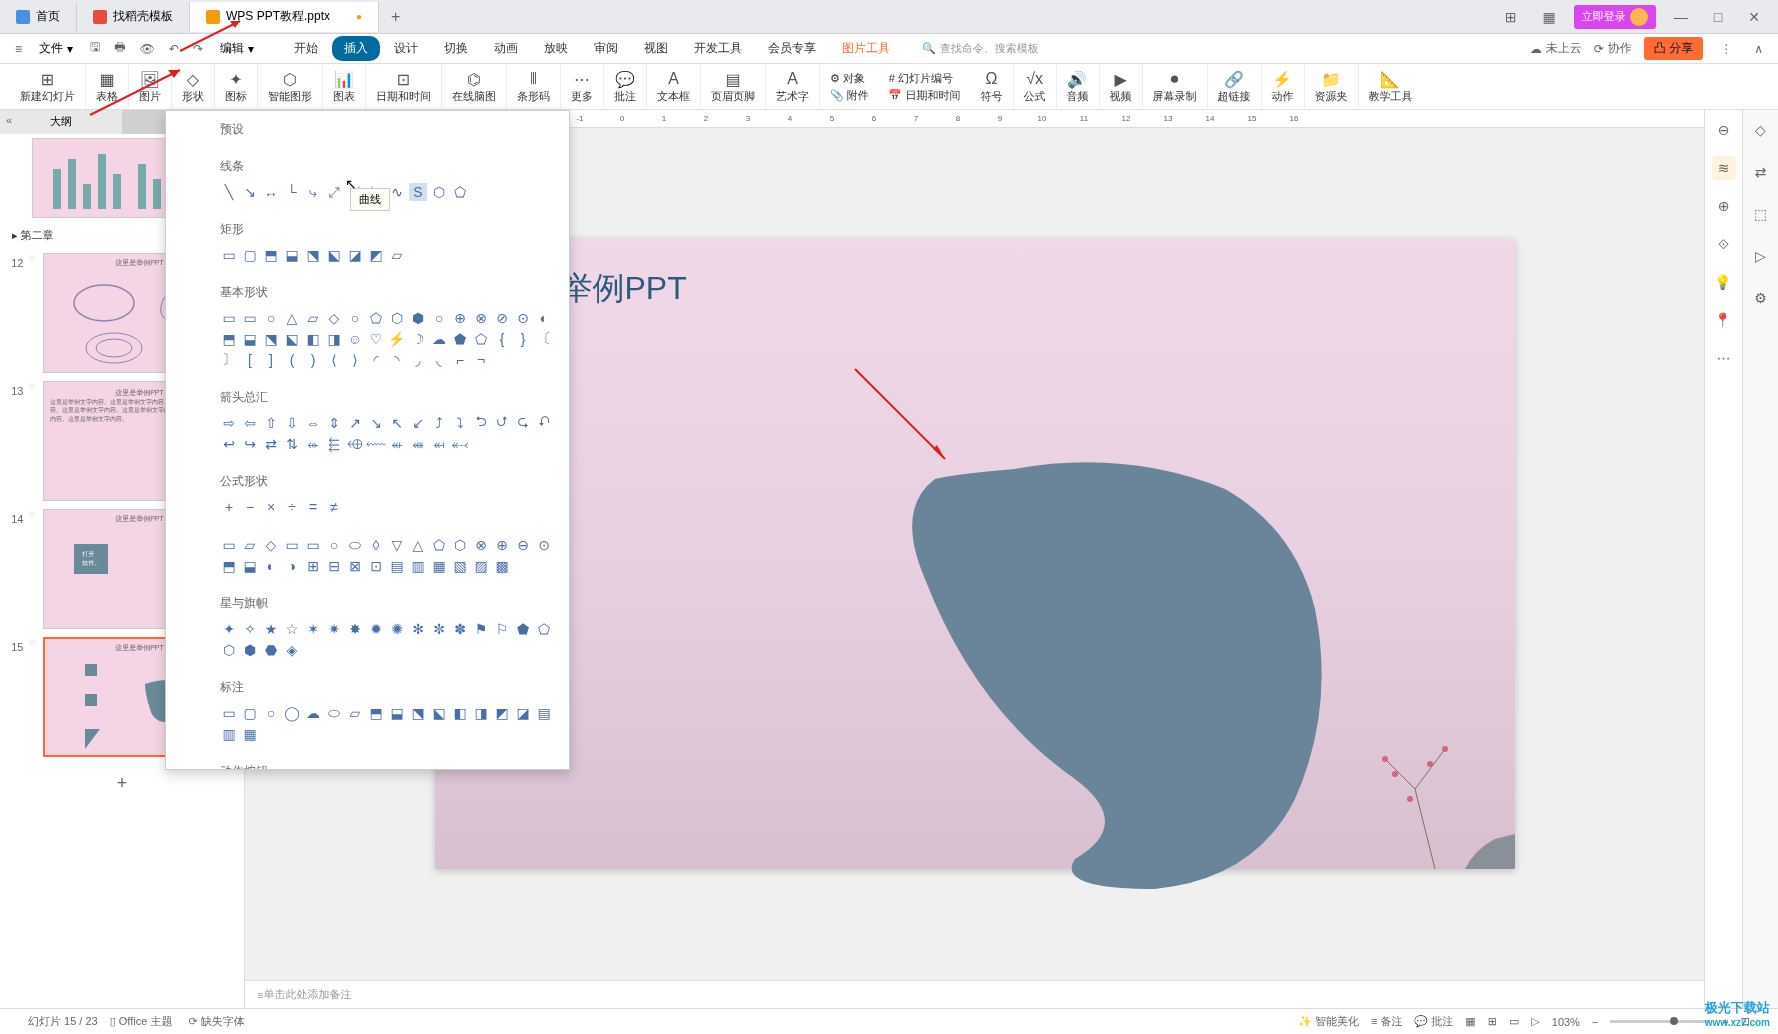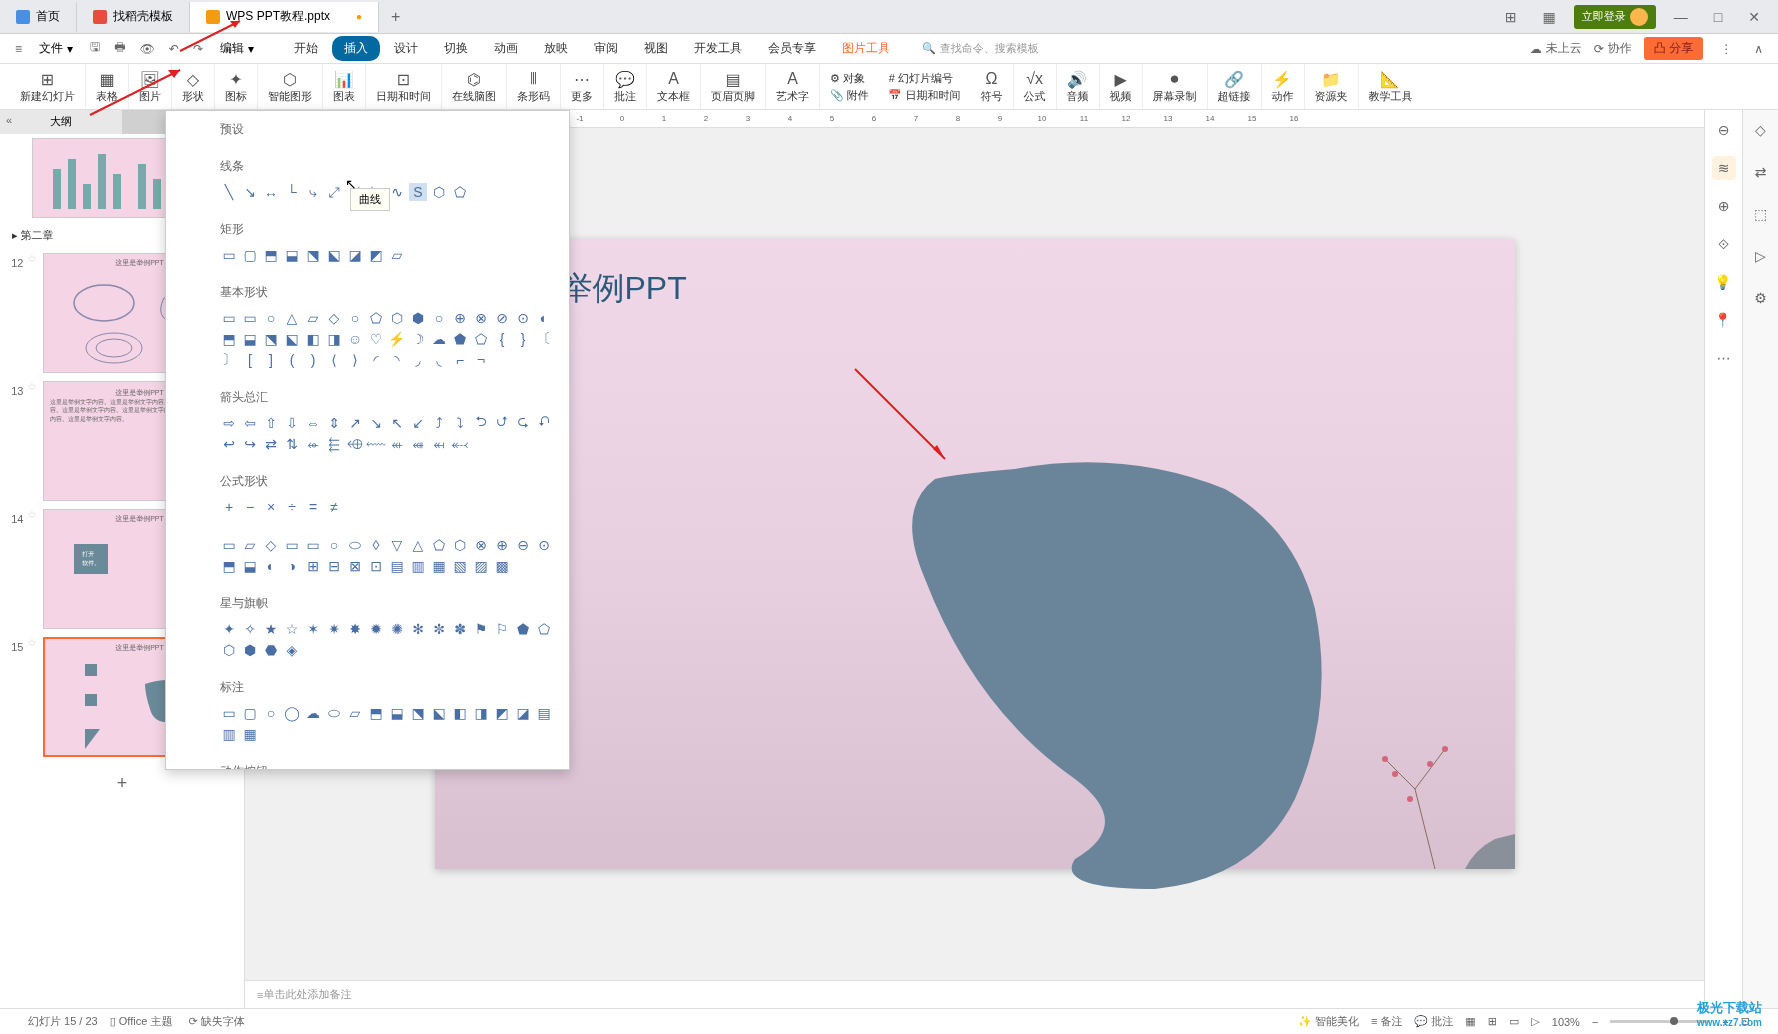--- a/index.html
+++ b/index.html
@@ -8,37 +8,37 @@
 
 .titlebar { height: 34px; background: #e8eaed; display: flex; align-items: center; border-bottom: 1px solid #d0d0d0; }
 .tab { height: 30px; padding: 0 16px; display: flex; align-items: center; gap: 6px; font-size: 12px; cursor: pointer; border-right: 1px solid #d0d0d0; }
 .tab.active { background: #fff; }
 .tab-icon { width: 14px; height: 14px; display: inline-block; }
 .tab-icon.home { background: #4a90e2; border-radius: 2px; }
 .tab-icon.red { background: #e74c3c; border-radius: 2px; }
 .tab-icon.orange { background: #f39c12; border-radius: 2px; }
 .tab-add { padding: 0 12px; font-size: 16px; color: #666; cursor: pointer; }
 .titlebar-right { margin-left: auto; display: flex; align-items: center; gap: 10px; padding-right: 10px; }
-.login-btn { background: #4d7c0f; color: #fff; padding: 3px 8px; border-radius: 3px; font-size: 11px; display: flex; align-items: center; gap: 4px; }
+.login-btn { background: #d946ef; color: #fff; padding: 3px 8px; border-radius: 3px; font-size: 11px; display: flex; align-items: center; gap: 4px; }
 .avatar { width: 18px; height: 18px; background: #ffb74d; border-radius: 50%; }
 .win-btn { padding: 0 8px; font-size: 14px; color: #666; cursor: pointer; }
 
 
 .menubar { height: 30px; background: #fff; display: flex; align-items: center; padding: 0 10px; border-bottom: 1px solid #e0e0e0; font-size: 12px; }
 .menu-left { display: flex; align-items: center; gap: 4px; }
 .menu-icon-btn { padding: 3px 5px; color: #666; cursor: pointer; }
 .file-btn { display: flex; align-items: center; gap: 4px; padding: 3px 8px; }
 .menu-tabs { display: flex; margin-left: 20px; gap: 2px; }
 .menu-tab { padding: 4px 12px; cursor: pointer; color: #333; }
 .menu-tab.insert { background: #0369a1; color: #fff; border-radius: 10px; }
 .menu-tab.pic-tools { color: #ff6b35; }
 .search-box { margin-left: 20px; display: flex; align-items: center; gap: 4px; color: #999; font-size: 11px; }
 .menubar-right { margin-left: auto; display: flex; align-items: center; gap: 12px; }
 .cloud-btn { color: #666; display: flex; align-items: center; gap: 4px; }
-.share-btn { background: #ff6b35; color: #7f1d1d; padding: 3px 10px; border-radius: 3px; }
+.share-btn { background: #ff6b35; color: #0f172a; padding: 3px 10px; border-radius: 3px; }
 
 
 .ribbon { height: 46px; background: #fff; display: flex; align-items: center; padding: 0 10px; border-bottom: 1px solid #e0e0e0; }
 .ribbon-group { display: flex; flex-direction: column; align-items: center; justify-content: center; padding: 0 10px; font-size: 11px; color: #333; cursor: pointer; border-right: 1px solid #eee; height: 100%; }
 .ribbon-group.no-border { border-right: none; }
 .ribbon-icon { width: 20px; height: 20px; display: flex; align-items: center; justify-content: center; font-size: 16px; color: #555; }
 
 
 .main { display: flex; height: calc(100% - 110px - 26px); }
 
@@ -90,21 +90,21 @@
 .shape-grid { display: flex; flex-wrap: wrap; gap: 3px; padding: 4px 0; }
 .shape-item { width: 18px; height: 18px; display: flex; align-items: center; justify-content: center; cursor: pointer; color: #4a6fa5; font-size: 14px; }
 
 
 .tooltip { position: absolute; top: 188px; left: 350px; background: #fffef5; border: 1px solid #ccc; padding: 3px 8px; font-size: 11px; z-index: 1001; }
 
 
 .red-arrow { position: absolute; z-index: 999; }
 
 
-.watermark { position: absolute; bottom: 6px; right: 16px; font-size: 13px; color: #2aa0d8; font-weight: bold; z-index: 2000; text-align: center; margin-top: 15px; }
+.watermark { position: absolute; bottom: 6px; right: 8px; font-size: 13px; color: #2aa0d8; font-weight: bold; z-index: 2000; text-align: left; margin-top: 15px; }
 
 .cursor-sim { position: absolute; top: 176px; left: 345px; font-size: 14px; z-index: 1002; }
 </style>
 </head>
 <body>
 
 <div class="titlebar">
   <div class="tab">
     <span class="tab-icon home"></span>
     <span>首页</span>

